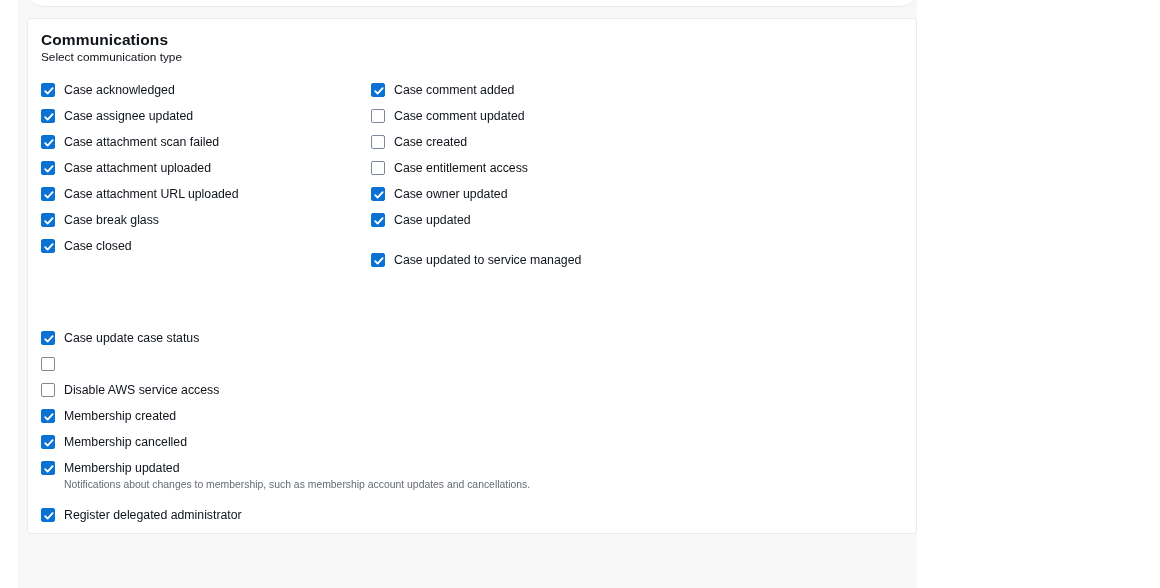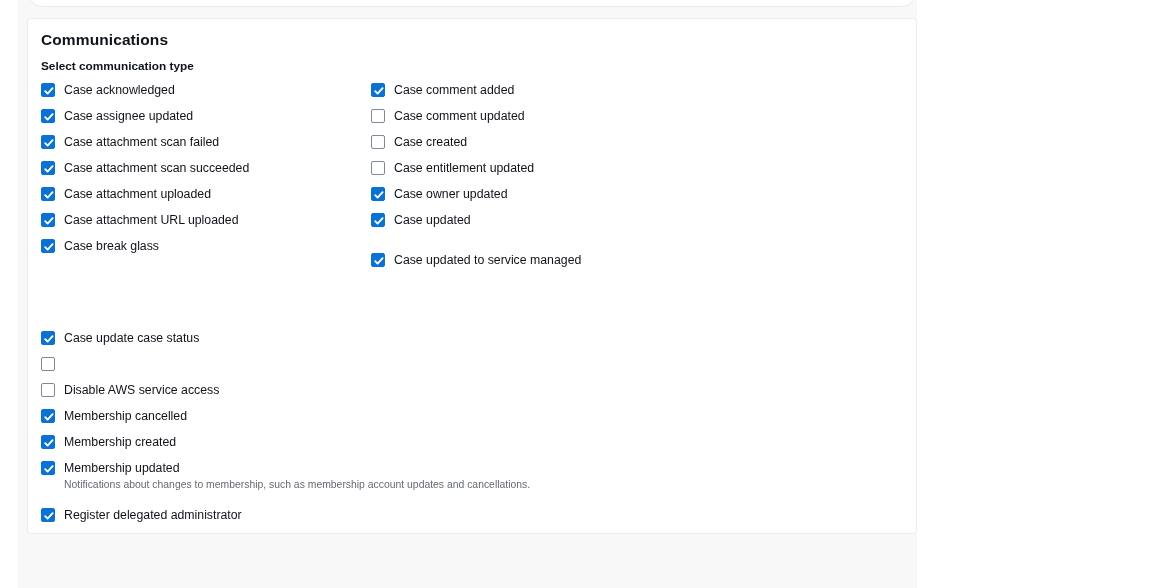--- a/index.html
+++ b/index.html
@@ -27,22 +27,22 @@
     background:#ffffff;border:1px solid #e9ebed;border-radius:4px;
     box-sizing:border-box;
     overflow:hidden;
   }
   .card-title{
     position:absolute;left:13px;top:12px;
     font-size:15.5px;font-weight:700;color:#0f141a;
     letter-spacing:0.1px;
   }
   .field-label{
-    position:absolute;left:13px;top:40px;
-    font-size:11.8px;font-weight:700;color:#0f141a;
+    position:absolute;left:13px;top:31px;
+    font-size:11.8px;font-weight:400;color:#0f141a;
   }
   .cols{
     position:absolute;left:13px;top:62px;width:870px;
   }
   .col{position:absolute;top:0;}
   .col-left{left:0px;width:330px;}
   .col-right{left:330px;width:400px;}
 
   .row{
     position:relative;
@@ -123,30 +123,20 @@
             <span class="cb-label">Case attachment scan failed</span>
           </div>
         </div>
         <div class="row">
           <div class="cbrow">
             <span class="cb on">
               <svg width="12" height="12" viewBox="0 0 12 12" aria-hidden="true">
                 <path d="M2.2 6.2 L4.6 8.6 L9.6 3.2" fill="none" stroke="#ffffff" stroke-width="1.9" stroke-linecap="round" stroke-linejoin="round"></path>
               </svg>
             </span>
-            <span class="cb-label">Case attachment scan succeeded</span>
-          </div>
-        </div>
-        <div class="row">
-          <div class="cbrow">
-            <span class="cb on">
-              <svg width="12" height="12" viewBox="0 0 12 12" aria-hidden="true">
-                <path d="M2.2 6.2 L4.6 8.6 L9.6 3.2" fill="none" stroke="#ffffff" stroke-width="1.9" stroke-linecap="round" stroke-linejoin="round"></path>
-              </svg>
-            </span>
             <span class="cb-label">Case attachment uploaded</span>
           </div>
         </div>
         <div class="row">
           <div class="cbrow">
             <span class="cb on">
               <svg width="12" height="12" viewBox="0 0 12 12" aria-hidden="true">
                 <path d="M2.2 6.2 L4.6 8.6 L9.6 3.2" fill="none" stroke="#ffffff" stroke-width="1.9" stroke-linecap="round" stroke-linejoin="round"></path>
               </svg>
             </span>
@@ -154,20 +144,30 @@
           </div>
         </div>
         <div class="row">
           <div class="cbrow">
             <span class="cb on">
               <svg width="12" height="12" viewBox="0 0 12 12" aria-hidden="true">
                 <path d="M2.2 6.2 L4.6 8.6 L9.6 3.2" fill="none" stroke="#ffffff" stroke-width="1.9" stroke-linecap="round" stroke-linejoin="round"></path>
               </svg>
             </span>
             <span class="cb-label">Case break glass</span>
+          </div>
+        </div>
+        <div class="row">
+          <div class="cbrow">
+            <span class="cb on">
+              <svg width="12" height="12" viewBox="0 0 12 12" aria-hidden="true">
+                <path d="M2.2 6.2 L4.6 8.6 L9.6 3.2" fill="none" stroke="#ffffff" stroke-width="1.9" stroke-linecap="round" stroke-linejoin="round"></path>
+              </svg>
+            </span>
+            <span class="cb-label">Case closed</span>
           </div>
         </div>
       </div>
     <div class="col col-right">
         <div class="row">
           <div class="cbrow">
             <span class="cb on">
               <svg width="12" height="12" viewBox="0 0 12 12" aria-hidden="true">
                 <path d="M2.2 6.2 L4.6 8.6 L9.6 3.2" fill="none" stroke="#ffffff" stroke-width="1.9" stroke-linecap="round" stroke-linejoin="round"></path>
               </svg>
@@ -183,21 +183,21 @@
         </div>
         <div class="row">
           <div class="cbrow">
             <span class="cb off"></span>
             <span class="cb-label">Case created</span>
           </div>
         </div>
         <div class="row">
           <div class="cbrow">
             <span class="cb off"></span>
-            <span class="cb-label">Case entitlement updated</span>
+            <span class="cb-label">Case entitlement access</span>
           </div>
         </div>
         <div class="row">
           <div class="cbrow">
             <span class="cb on">
               <svg width="12" height="12" viewBox="0 0 12 12" aria-hidden="true">
                 <path d="M2.2 6.2 L4.6 8.6 L9.6 3.2" fill="none" stroke="#ffffff" stroke-width="1.9" stroke-linecap="round" stroke-linejoin="round"></path>
               </svg>
             </span>
             <span class="cb-label">Case owner updated</span>
@@ -249,40 +249,40 @@
           <span class="cb-label">Disable AWS service access</span>
         </div>
       </div>
       <div class="row">
         <div class="cbrow">
           <span class="cb on">
             <svg width="12" height="12" viewBox="0 0 12 12" aria-hidden="true">
               <path d="M2.2 6.2 L4.6 8.6 L9.6 3.2" fill="none" stroke="#ffffff" stroke-width="1.9" stroke-linecap="round" stroke-linejoin="round"></path>
             </svg>
           </span>
+          <span class="cb-label">Membership created</span>
+        </div>
+      </div>
+      <div class="row">
+        <div class="cbrow">
+          <span class="cb on">
+            <svg width="12" height="12" viewBox="0 0 12 12" aria-hidden="true">
+              <path d="M2.2 6.2 L4.6 8.6 L9.6 3.2" fill="none" stroke="#ffffff" stroke-width="1.9" stroke-linecap="round" stroke-linejoin="round"></path>
+            </svg>
+          </span>
           <span class="cb-label">Membership cancelled</span>
         </div>
       </div>
       <div class="row">
         <div class="cbrow">
           <span class="cb on">
             <svg width="12" height="12" viewBox="0 0 12 12" aria-hidden="true">
               <path d="M2.2 6.2 L4.6 8.6 L9.6 3.2" fill="none" stroke="#ffffff" stroke-width="1.9" stroke-linecap="round" stroke-linejoin="round"></path>
             </svg>
           </span>
-          <span class="cb-label">Membership created</span>
-        </div>
-      </div>
-      <div class="row">
-        <div class="cbrow">
-          <span class="cb on">
-            <svg width="12" height="12" viewBox="0 0 12 12" aria-hidden="true">
-              <path d="M2.2 6.2 L4.6 8.6 L9.6 3.2" fill="none" stroke="#ffffff" stroke-width="1.9" stroke-linecap="round" stroke-linejoin="round"></path>
-            </svg>
-          </span>
           <span class="cb-label">Membership updated</span>
         </div>
         <div class="cb-desc wide">Notifications about changes to membership, such as membership account updates and cancellations.</div>
       </div>
       <div class="spacer-md"></div>
       <div class="row">
         <div class="cbrow">
           <span class="cb on">
             <svg width="12" height="12" viewBox="0 0 12 12" aria-hidden="true">
               <path d="M2.2 6.2 L4.6 8.6 L9.6 3.2" fill="none" stroke="#ffffff" stroke-width="1.9" stroke-linecap="round" stroke-linejoin="round"></path>

